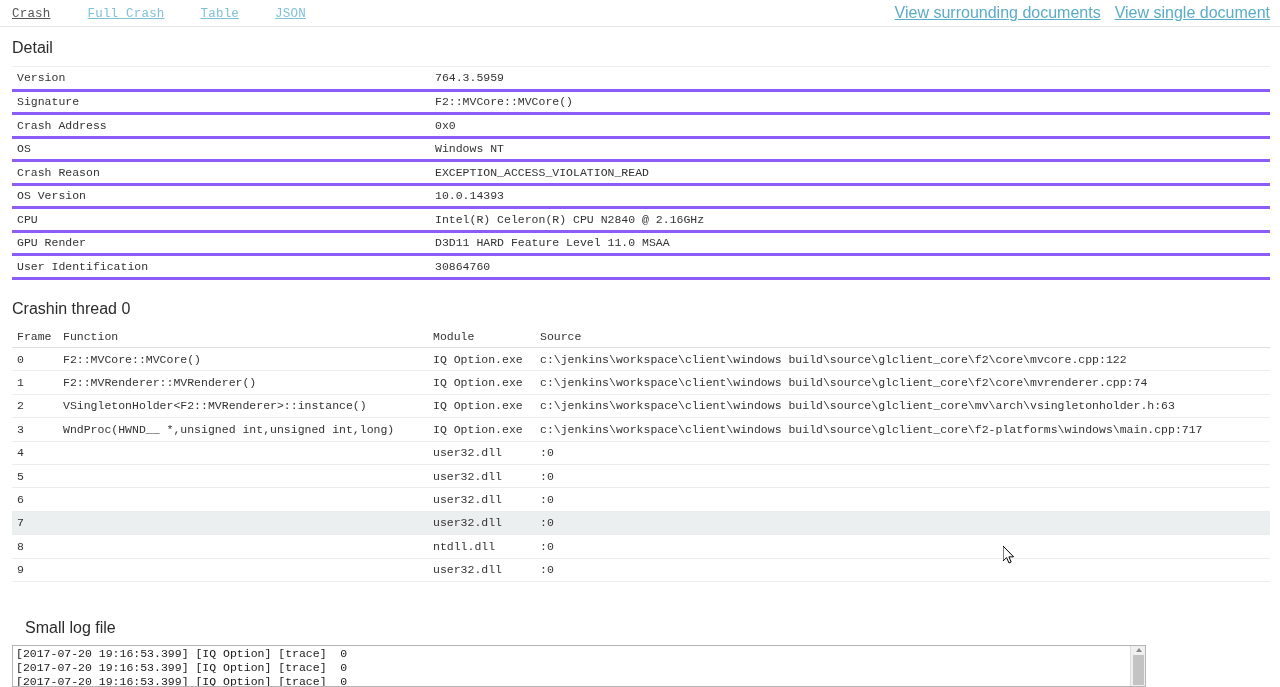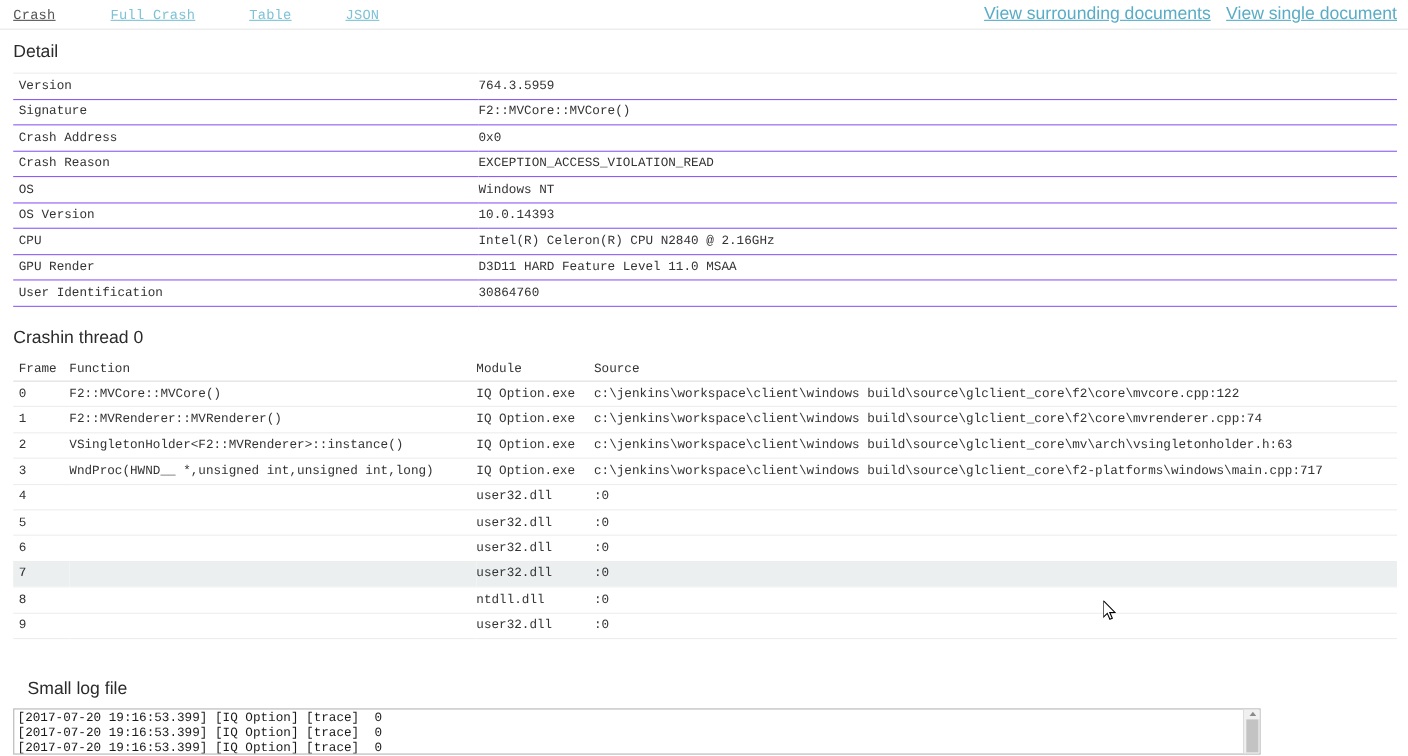--- a/index.html
+++ b/index.html
@@ -12,21 +12,21 @@
     overflow: hidden;
   }
 
   
   .tabbar {
     position: relative;
     height: 27px;
     border-bottom: 1px solid #e7e7e7;
     padding-left: 12px;
   }
-  .tabs { display: flex; align-items: center; height: 27px; gap: 13px; }
+  .tabs { display: flex; align-items: center; height: 27px; }
   .tab {
     font-family: "Liberation Mono", monospace;
     font-size: 12.5px;
     text-decoration: underline;
     margin-right: 36px;
     cursor: pointer;
     white-space: nowrap;
     letter-spacing: 0.2px;
   }
   .tab.link { color: #7fc2d6; }
@@ -74,21 +74,21 @@
     text-align: left;
     color: #333333;
     padding: 0;
     vertical-align: middle;
     overflow: hidden;
     white-space: nowrap;
   }
 
   
   #detail-table { margin-top: 9px; }
-  #detail-table tr { height: 23.5px; border-bottom: 1px solid #8b5cf6; }
+  #detail-table tr { height: 23.5px; border-bottom: 3px solid #8b5cf6; }
   #detail-table tr:first-child { border-top: 1px solid #ededed; }
   #detail-table td.k { width: 423px; padding-left: 5px; }
   #detail-table td.v { }
 
   
   #frames-table { margin-top: 8px; }
   #frames-table th {
     height: 22px;
     border-bottom: 1px solid #dddddd;
     color: #333333;
@@ -181,26 +181,26 @@
       </tr>
     <tr>
         <td class="k">Signature</td>
         <td class="v">F2::MVCore::MVCore()</td>
       </tr>
     <tr>
         <td class="k">Crash Address</td>
         <td class="v">0x0</td>
       </tr>
     <tr>
+        <td class="k">OS</td>
+        <td class="v">Windows NT</td>
+      </tr>
+    <tr>
         <td class="k">Crash Reason</td>
         <td class="v">EXCEPTION_ACCESS_VIOLATION_READ</td>
-      </tr>
-    <tr>
-        <td class="k">OS</td>
-        <td class="v">Windows NT</td>
       </tr>
     <tr>
         <td class="k">OS Version</td>
         <td class="v">10.0.14393</td>
       </tr>
     <tr>
         <td class="k">CPU</td>
         <td class="v">Intel(R) Celeron(R) CPU N2840 @ 2.16GHz</td>
       </tr>
     <tr>

